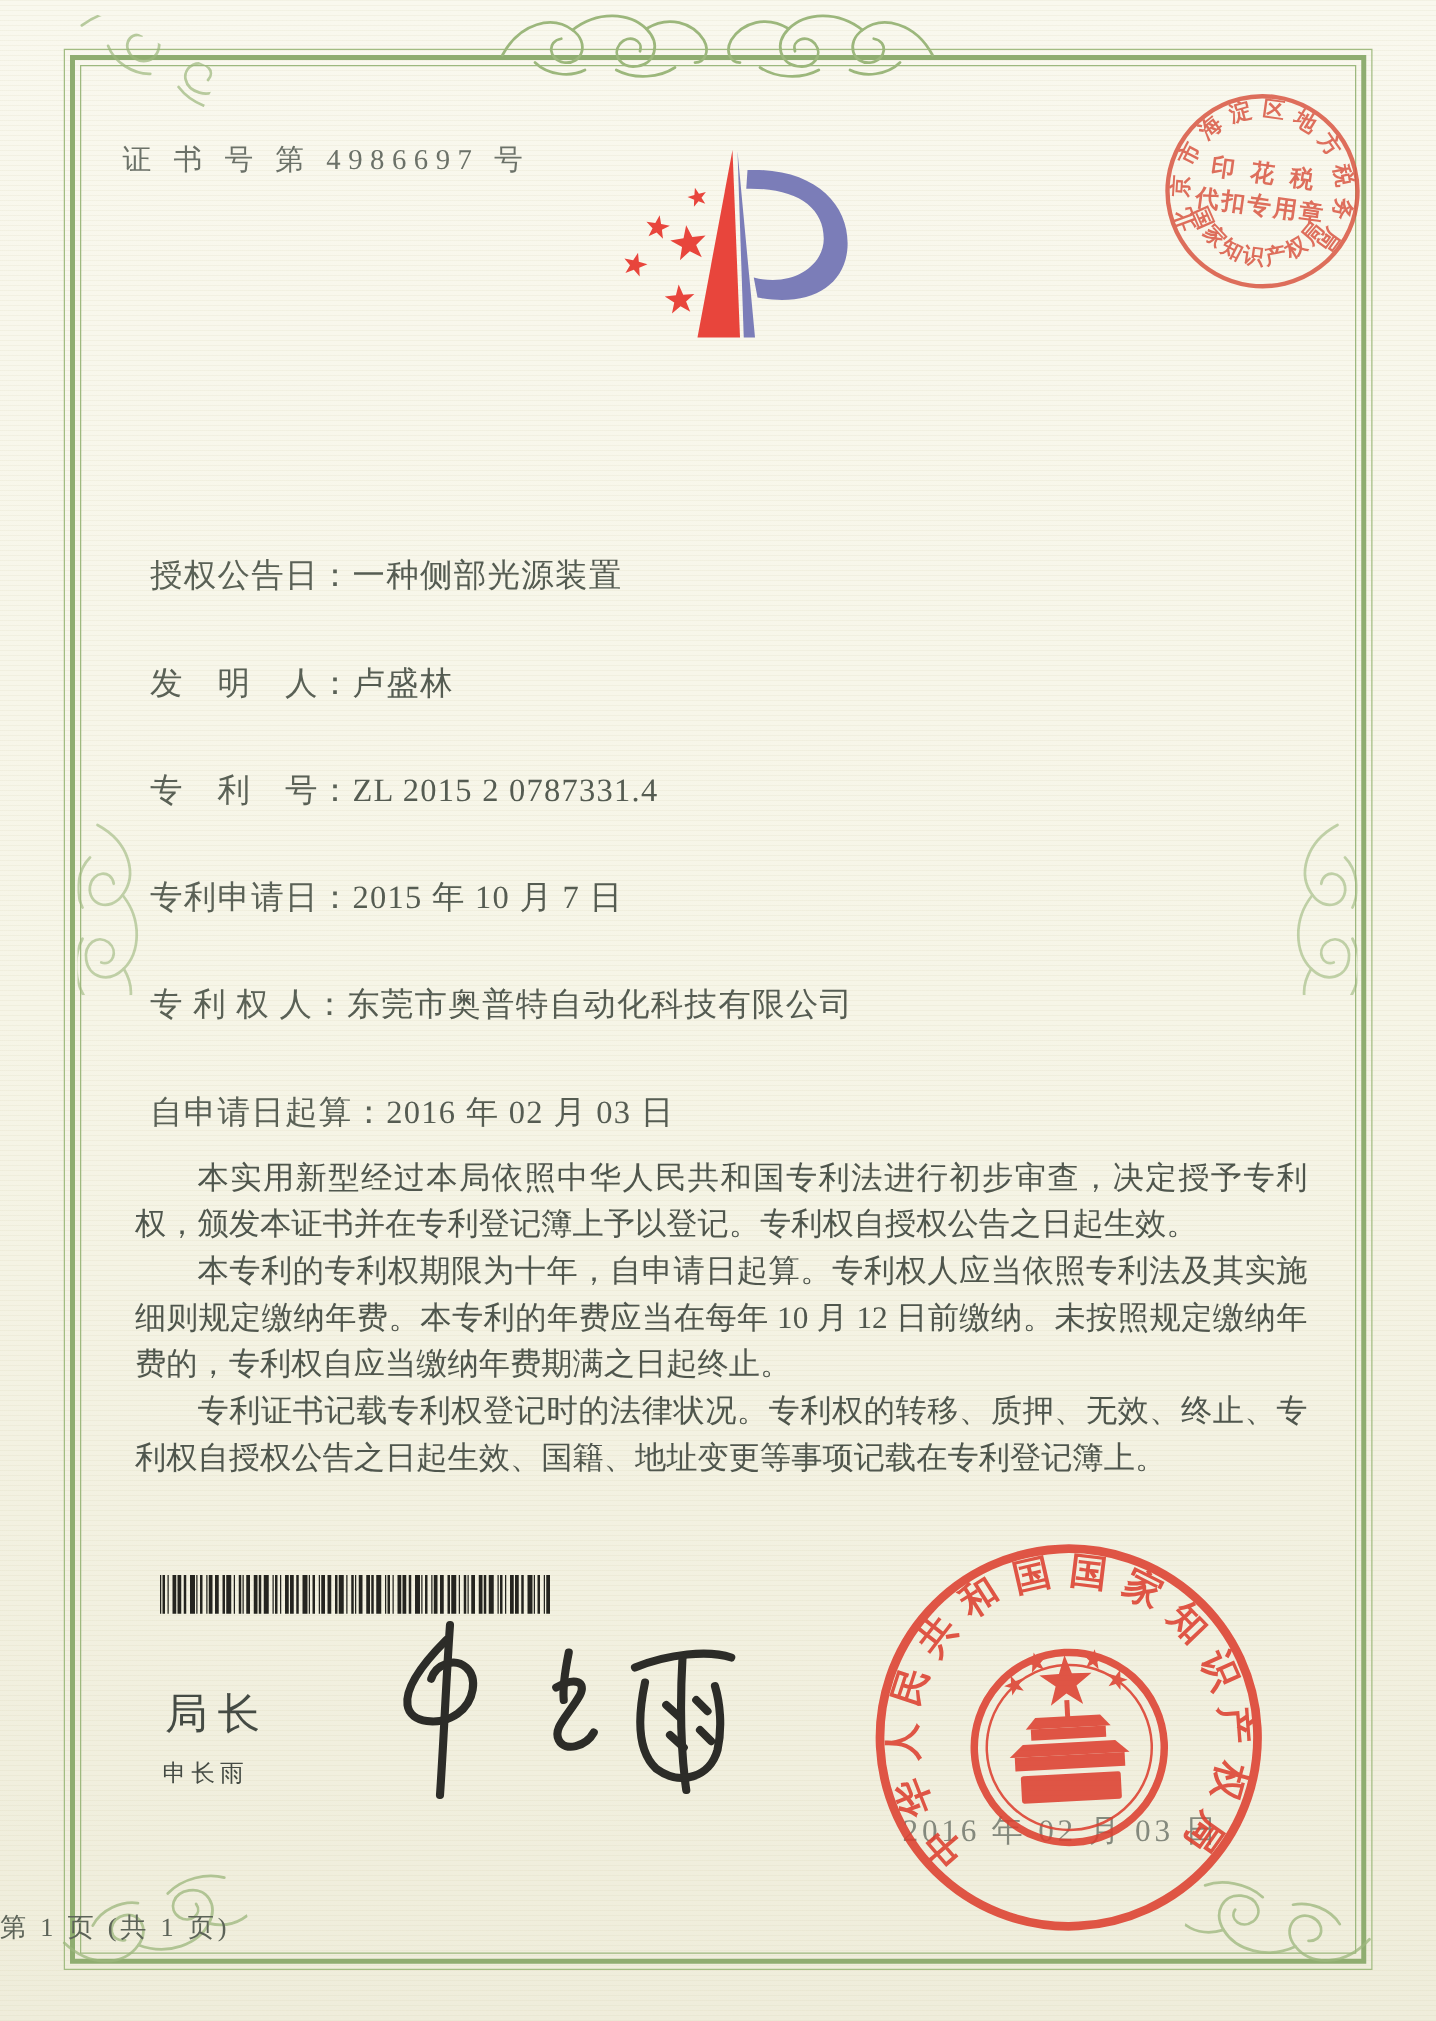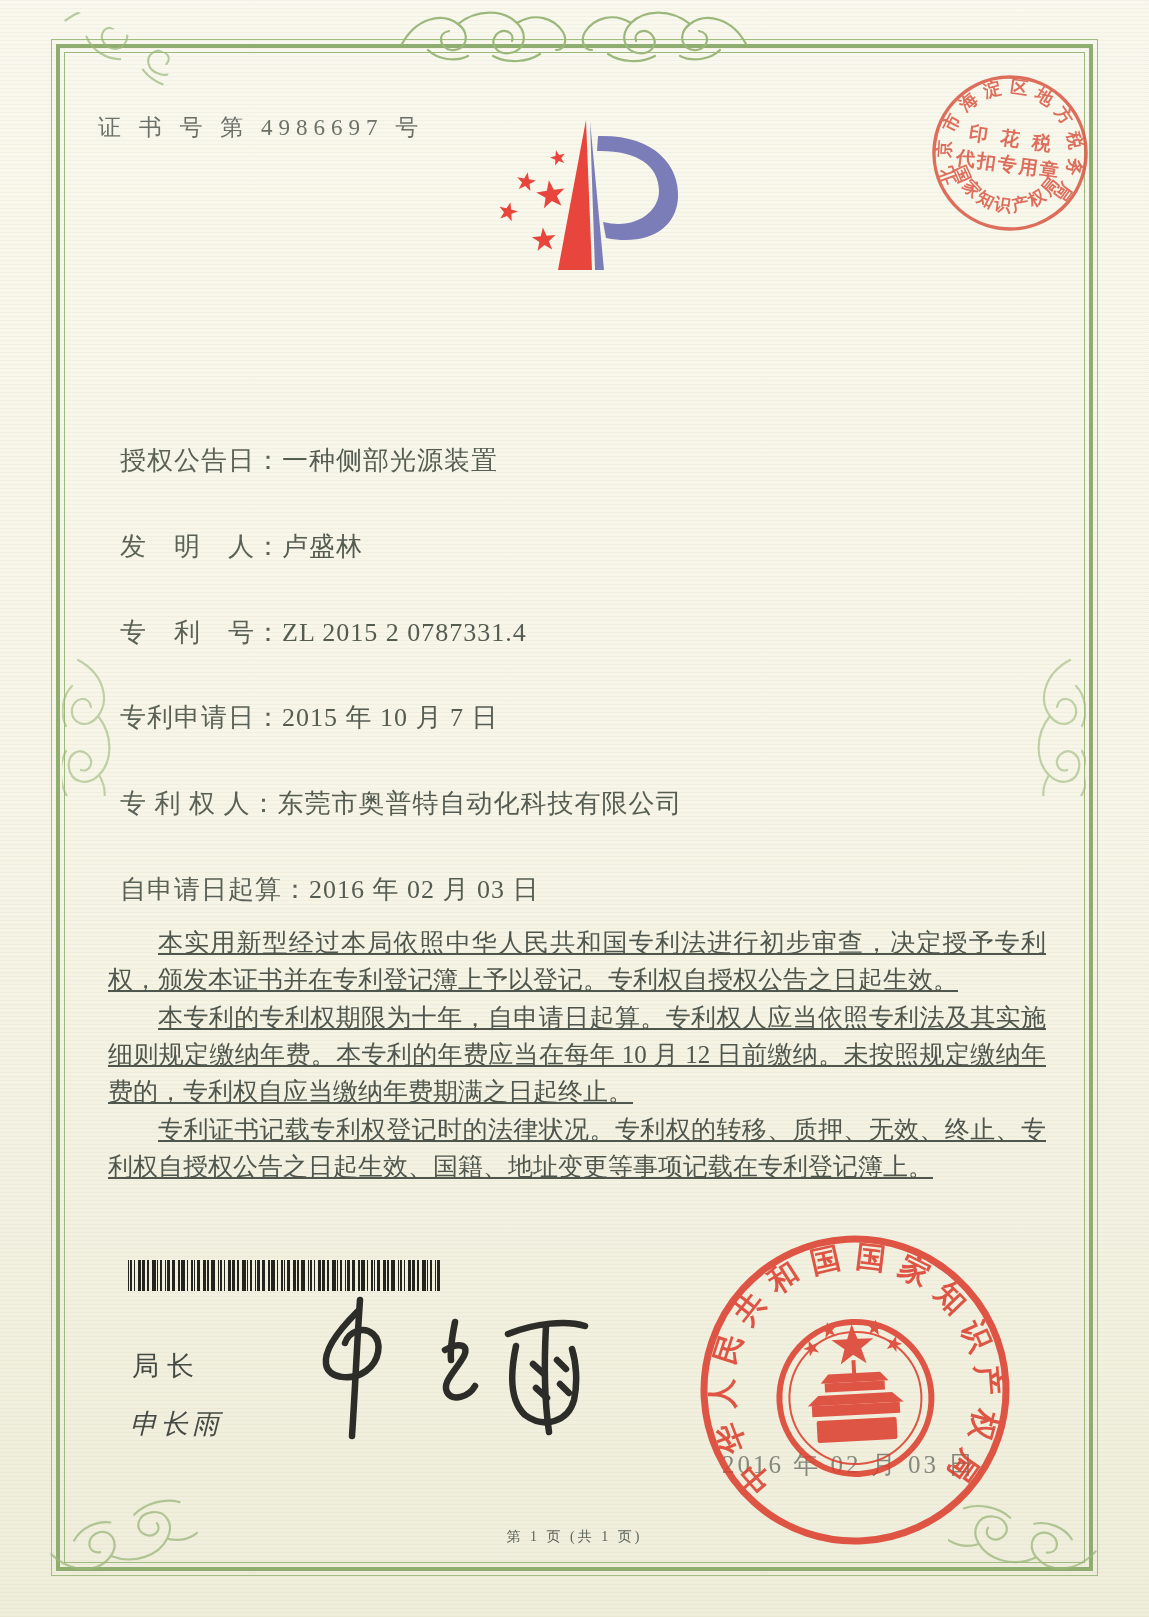--- a/index.html
+++ b/index.html
@@ -15,27 +15,27 @@
   .frame::before{content:"";position:absolute;inset:-9px;border:1px solid #a2bc82;}
   .frame::after{content:"";position:absolute;inset:4px;border:1px solid #9db87e;}
   .cert-no{left:98px;top:112px;font-size:23px;letter-spacing:6px;color:#6b7168;}
   .title{left:0;right:0;top:292px;text-align:center;font-size:54px;font-weight:bold;
     letter-spacing:14px;color:#3b403e;}
   .field{left:120px;font-size:26px;color:#5a6156;letter-spacing:1px;white-space:nowrap;}
   .flabel{color:#5a6156;}
   .fvalue{color:#555c52;}
   .paras{left:108px;top:924px;width:938px;font-size:25px;line-height:37px;
     text-align:justify;color:#4f564d;}
-  .paras p{margin:0 0 1px 0;text-indent:2em;text-decoration:underline;}
+  .paras p{margin:0 0 1px 0;text-indent:2em;}
   .barcode{left:128px;top:1260px;width:318px;height:31px;}
   .barcode span{position:absolute;top:0;bottom:0;background:#24241f;}
-  .sig-title{left:132px;top:1348px;font-size:27px;color:#454b44;letter-spacing:8px;}
-  .sig-name{left:130px;top:1406px;font-size:27px;color:#454b44;letter-spacing:4px;font-style:italic;}
+  .sig-title{left:132px;top:1348px;font-size:34px;color:#454b44;letter-spacing:8px;}
+  .sig-name{left:130px;top:1406px;font-size:19px;color:#454b44;letter-spacing:4px;}
   .seal-date{left:722px;top:1448px;font-size:25px;letter-spacing:3px;color:#84897d;white-space:nowrap;}
-  .footer{left:0;right:0;top:1528px;text-align:center;font-size:14px;
+  .footer{left:0;right:0;top:1528px;text-align:left;font-size:21px;
     letter-spacing:3px;color:#5c6358;}
   svg text{font-family:"Liberation Serif","DejaVu Serif",serif;}
   .ornament{pointer-events:none;}
 </style>
 </head>
 <body>
 
 <div class="page">
 
   <div class="frame"></div>

